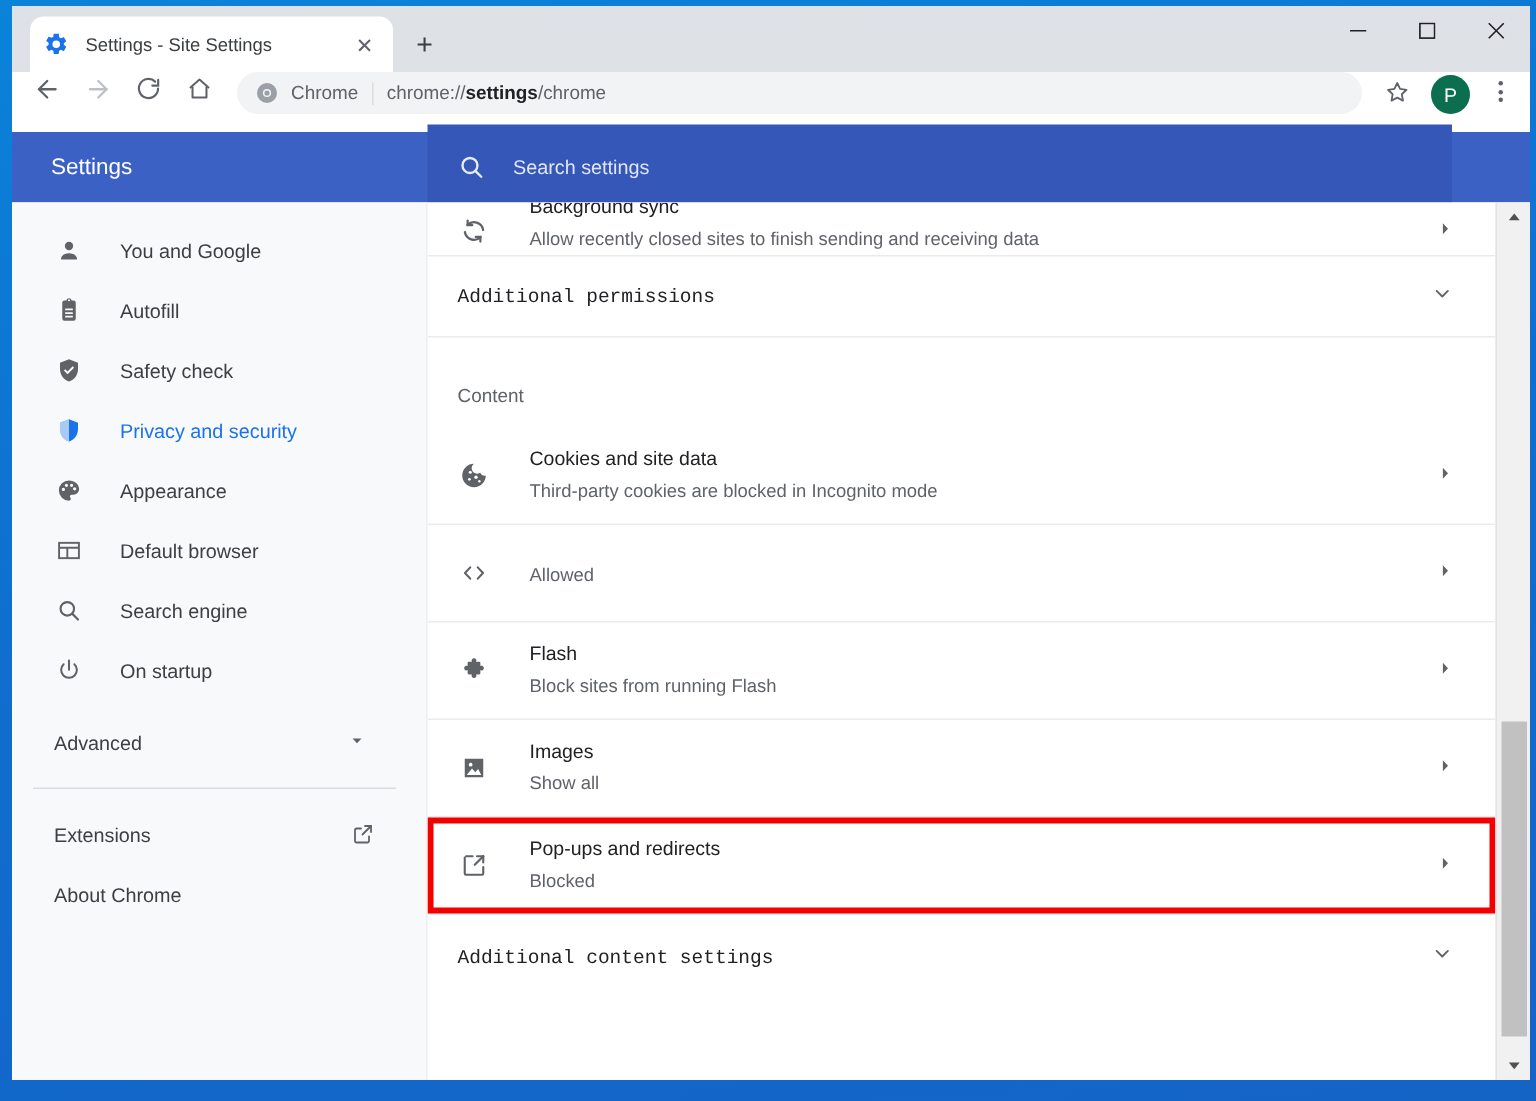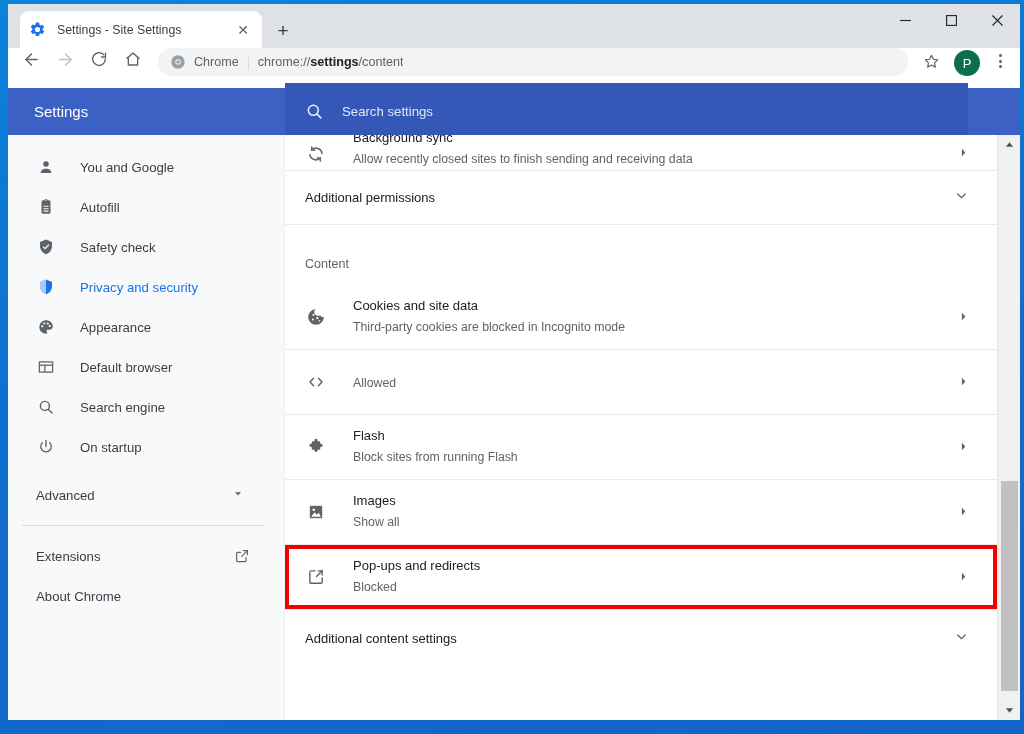--- a/index.html
+++ b/index.html
@@ -256,21 +256,21 @@
   #row-background-sync .row-icon { margin-top: 8px; }
   #row-background-sync .row-texts { margin-top: -6px; }
 
   
   .section-row {
     display: flex; align-items: center;
     padding: 0 28px 0 20px;
     height: 54px;
     border-bottom: 1px solid #ebebeb;
   }
-  .section-row .sec-label { flex: 1 1 auto; font-size: 13px; color: #202124; }
+  .section-row .sec-label { flex: 1 1 auto; font-size: 13px; color: #202124; font-family: Liberation Mono, monospace; }
   .section-row .sec-chevron { color: #5f6368; }
 
   .group-heading {
     font-size: 12.6px;
     color: #5f6368;
     padding: 0 28px 0 20px;
     height: 60px;
     display: flex; align-items: flex-end;
     padding-bottom: 14px;
   }
@@ -379,21 +379,21 @@
       <div id="omnibox">
         <span id="omnibox-chrome-icon">
           <svg viewBox="0 0 24 24" width="16" height="16">
             <circle cx="12" cy="12" r="10" fill="#9aa0a6"></circle>
             <circle cx="12" cy="12" r="4.1" fill="#f1f3f4"></circle>
             <circle cx="12" cy="12" r="2.6" fill="#9aa0a6"></circle>
           </svg>
         </span>
         <span id="omnibox-scheme-label">Chrome</span>
         <span id="omnibox-divider"></span>
-        <span id="omnibox-url"><span>chrome://</span><b>settings</b><span>/content</span></span>
+        <span id="omnibox-url"><span>chrome://</span><b>settings</b><span>/chrome</span></span>
       </div>
 
       <div id="bookmark-star">
         <svg width="17" height="17" viewBox="0 0 24 24" fill="none" stroke="currentColor" stroke-width="1.7" stroke-linejoin="round">
           <path d="M12 3.3l2.65 5.55 6.05.82-4.4 4.2 1.1 6.03L12 17.05 6.6 19.9l1.1-6.03-4.4-4.2 6.05-.82z"></path>
         </svg>
       </div>
       <div id="profile-avatar">P</div>
       <div id="menu-button">
         <i></i>

